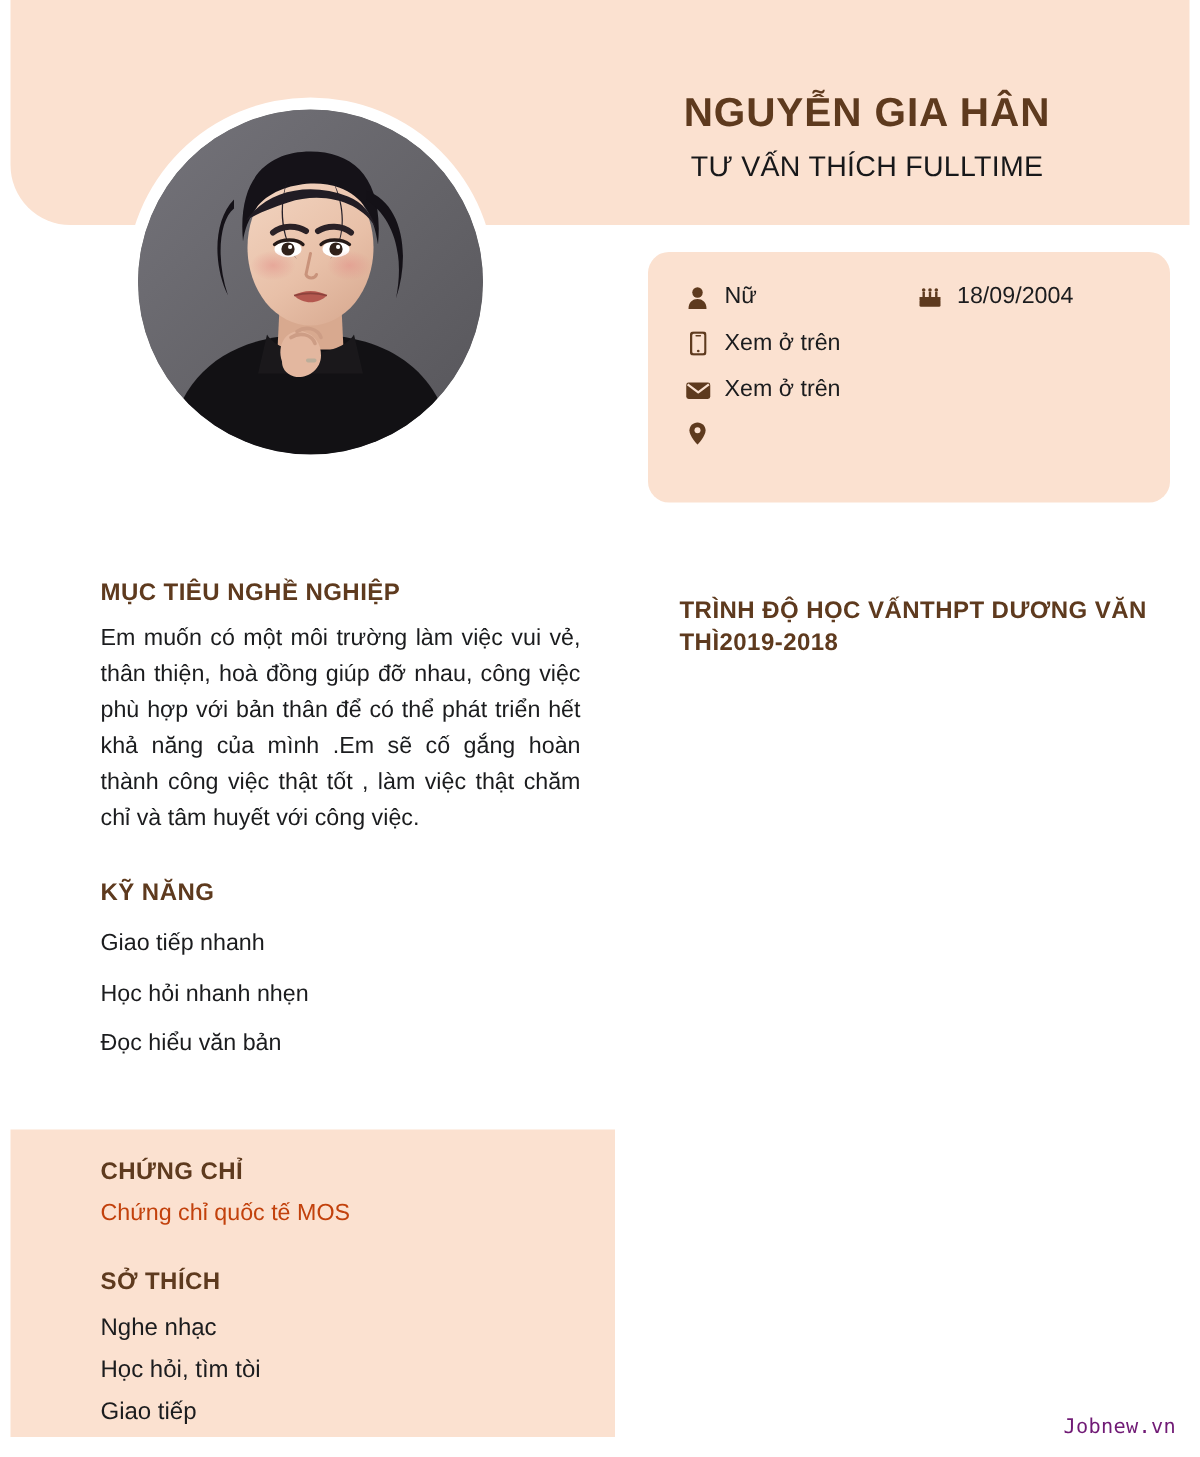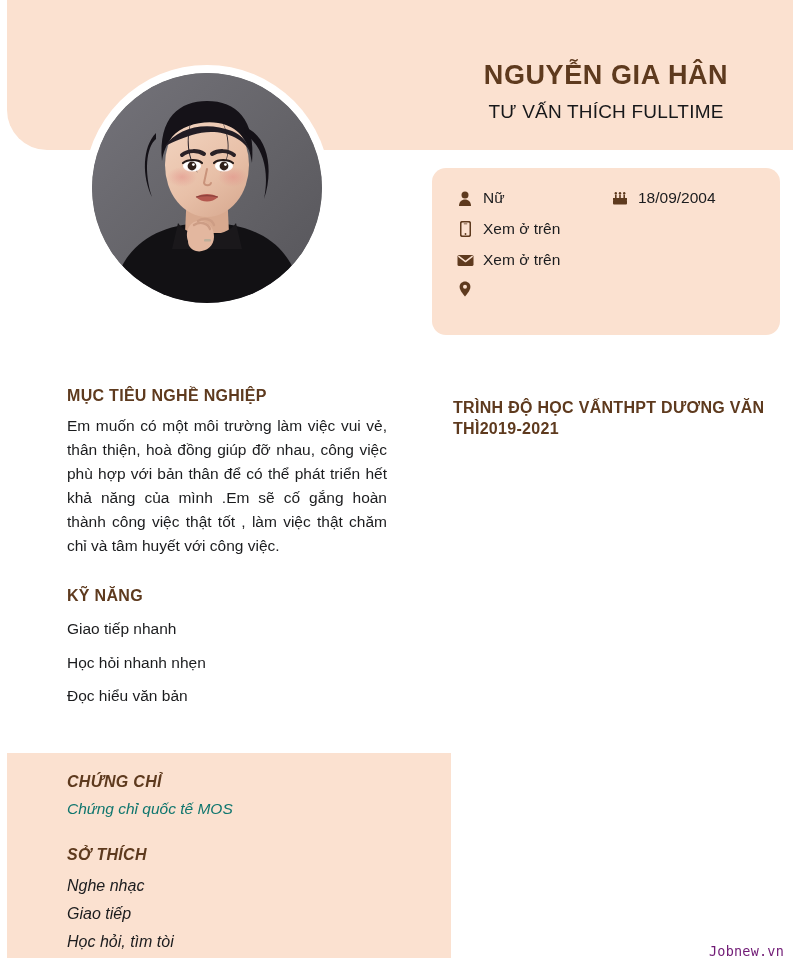--- a/index.html
+++ b/index.html
@@ -50,21 +50,21 @@
     border-radius: 50%;
     overflow: hidden;
     position: relative;
     background: #6b6b6e;
   }
   .photo-circle svg { display: block; width: 230px; height: 230px; }
 
   
   .name-block {
     position: absolute;
-    left: 416px;
+    left: 388px;
     top: 60px;
     width: 380px;
     text-align: center;
   }
   .cv-name {
     font-size: 27px;
     font-weight: bold;
     letter-spacing: 0.6px;
     color: #5E3A1E;
     line-height: 1.15;
@@ -164,31 +164,30 @@
     letter-spacing: 0.3px;
     line-height: 1.3;
     margin: 0;
   }
 
   
   .bottom-panel {
     position: absolute;
     left: 7px;
     top: 753px;
-    width: 444px;
+    width: 403px;
     height: 205px;
     background: #FBE1D0;
     box-sizing: border-box;
     padding: 10px 16px 0 60px;
-    font-style: italic;
   }
   .cert-title { margin-top: 9px; }
   .panel-line {
     font-size: 15.5px;
-    color: #0f766e;
+    color: #c2410c;
     line-height: 1.2;
     margin: 0 0 7px 0;
   }
   .hobby-title { margin-top: 26px; }
   .hobby-list { margin: 11px 0 0 0; padding: 0; list-style: none; }
   .hobby-list li {
     font-size: 16px;
     color: #1b1c1e;
     line-height: 1.2;
     margin-bottom: 9px;
@@ -360,30 +359,30 @@
 
     <h2 class="sec-title skills-title">KỸ NĂNG</h2>
     <ul class="skill-list">
       <li>Giao tiếp nhanh</li>
       <li>Học hỏi nhanh nhẹn</li>
       <li>Đọc hiểu văn bản</li>
     </ul>
   </div>
 
   <div class="right-col">
-    <h2 class="edu-heading">TRÌNH ĐỘ HỌC VẤNTHPT DƯƠNG VĂN THÌ2019-2021</h2>
+    <h2 class="edu-heading">TRÌNH ĐỘ HỌC VẤNTHPT DƯƠNG VĂN THÌ2019-2018</h2>
   </div>
 
   <div class="bottom-panel">
     <h2 class="sec-title cert-title">CHỨNG CHỈ</h2>
     <p class="panel-line">Chứng chỉ quốc tế MOS</p>
 
     <h2 class="sec-title hobby-title">SỞ THÍCH</h2>
     <ul class="hobby-list">
       <li>Nghe nhạc</li>
+      <li>Học hỏi, tìm tòi</li>
       <li>Giao tiếp</li>
-      <li>Học hỏi, tìm tòi</li>
     </ul>
   </div>
 
   <div class="watermark">Jobnew.vn</div>
 
 </div>
 
 </body></html>

